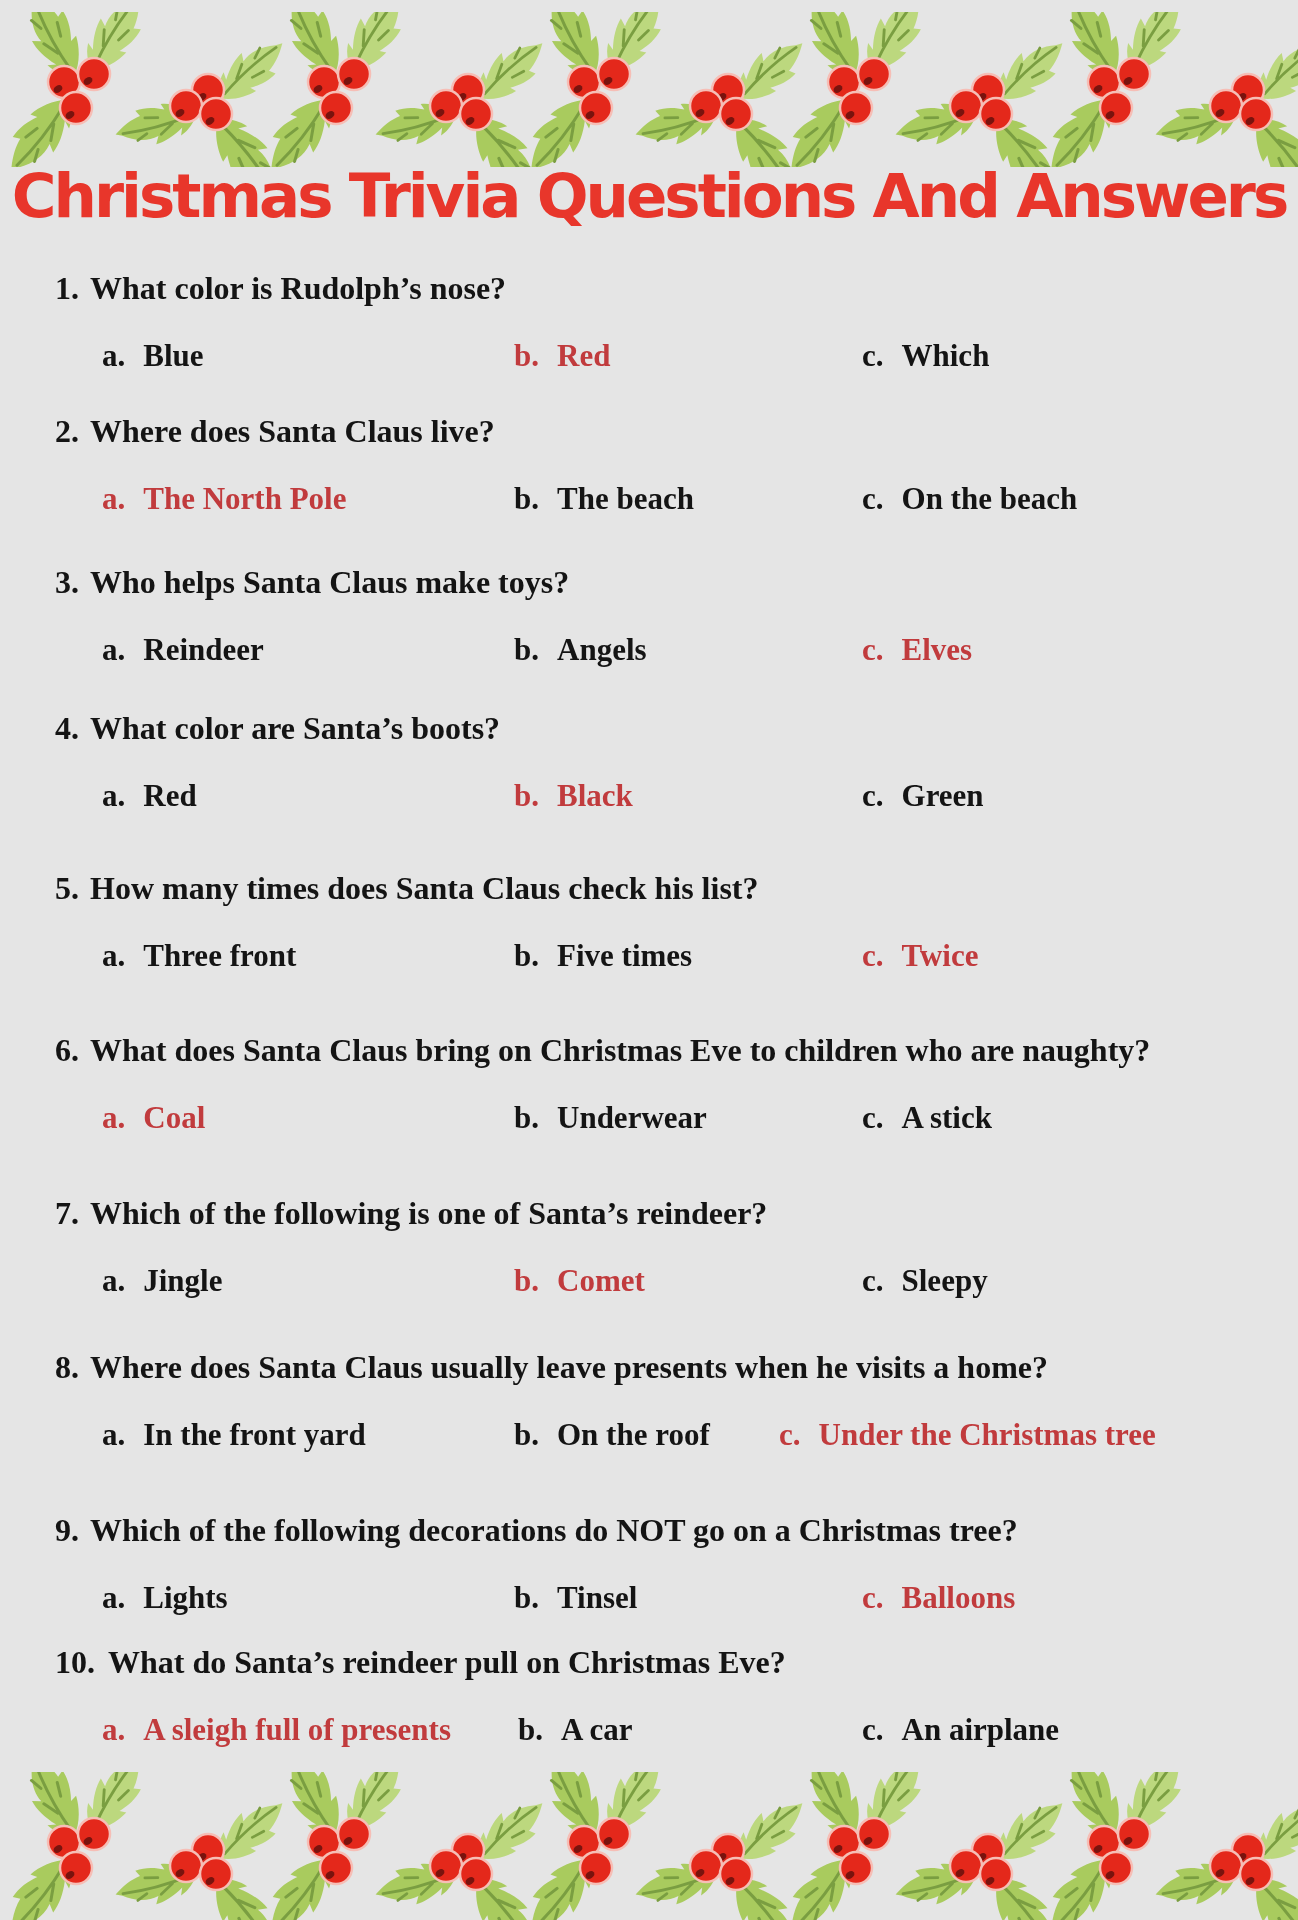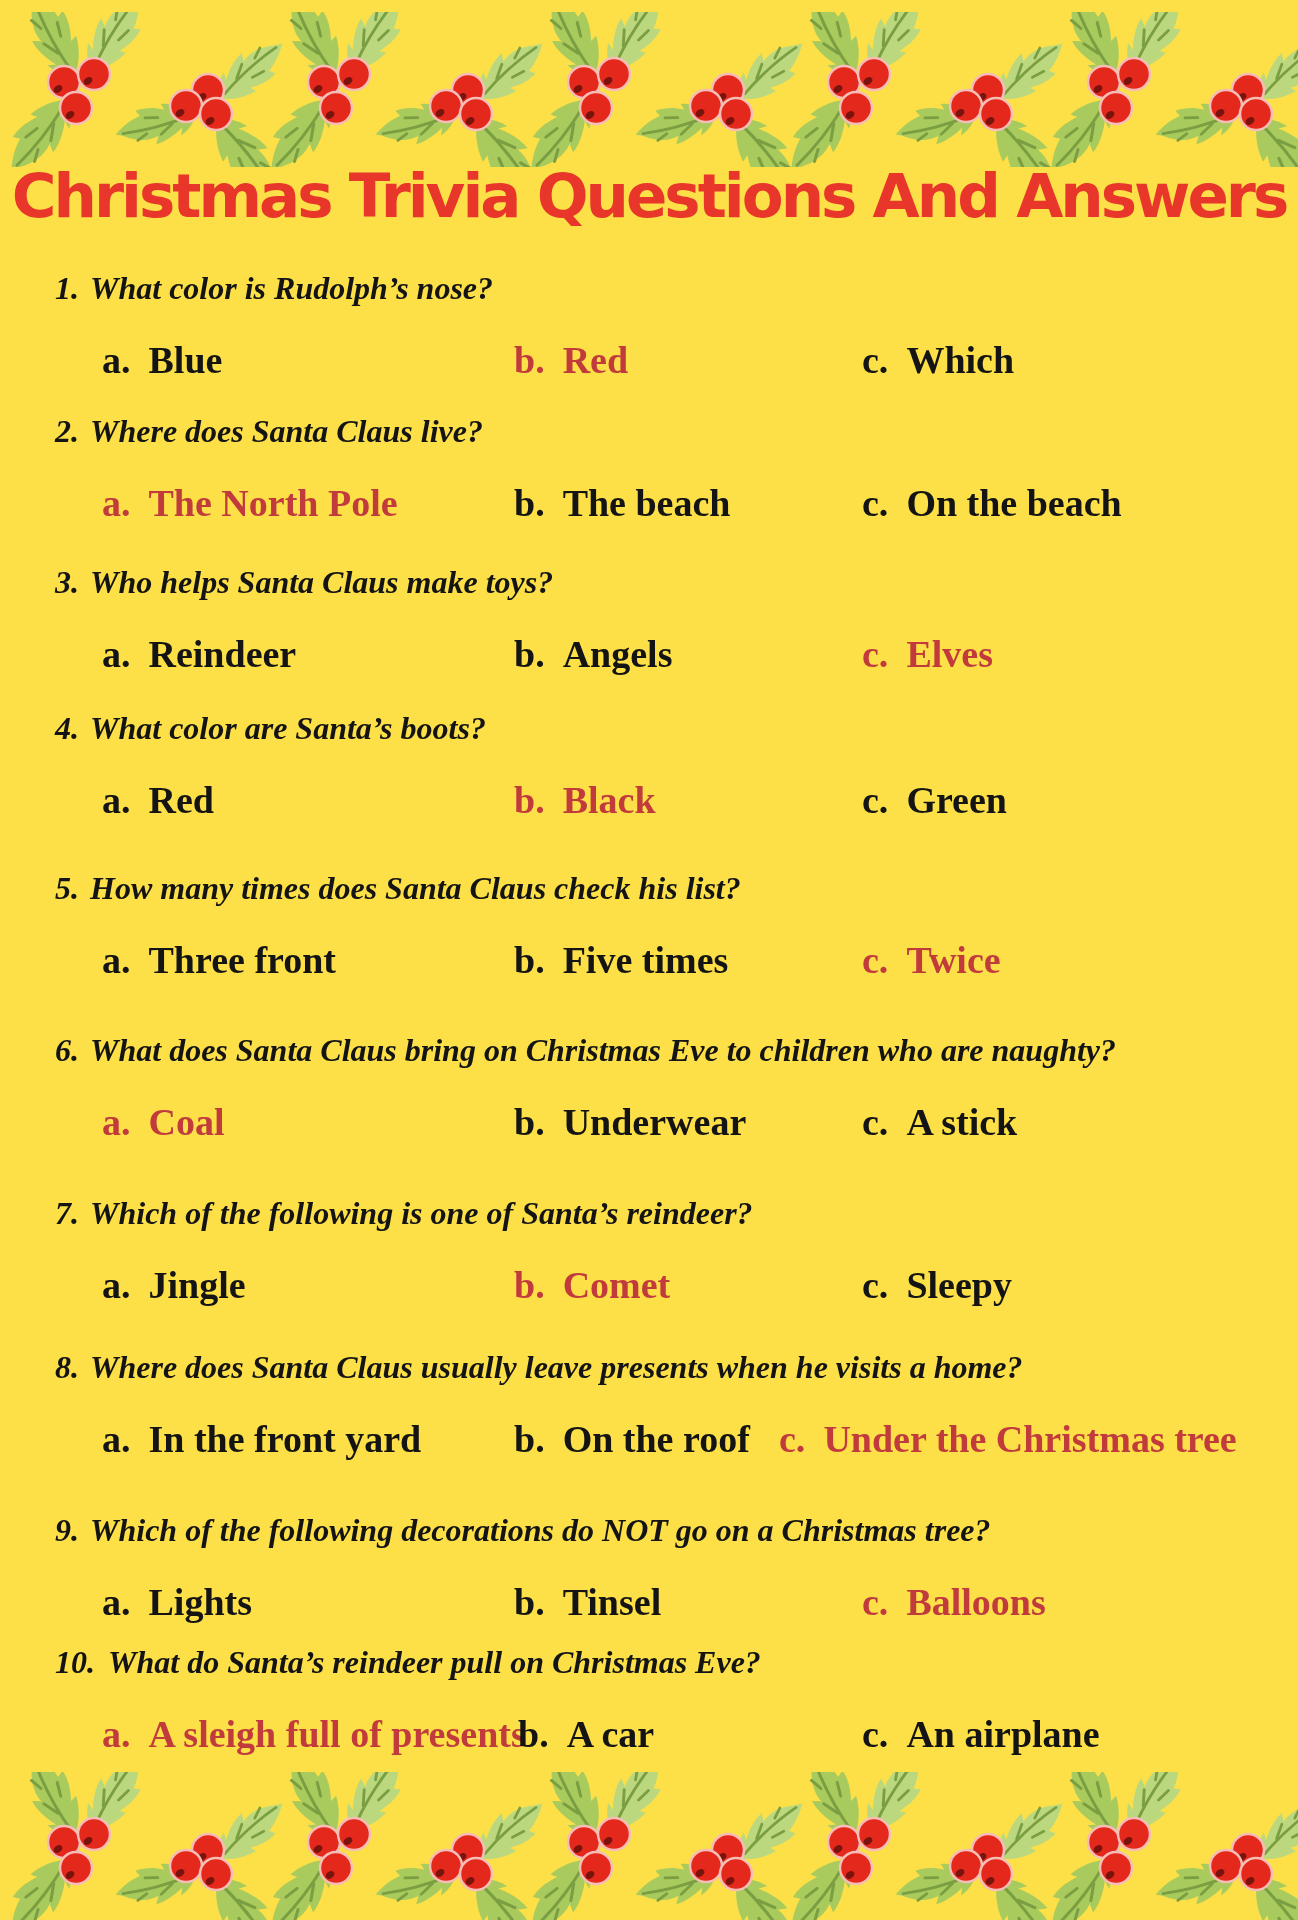--- a/index.html
+++ b/index.html
@@ -1,32 +1,32 @@
 <!DOCTYPE html>
 <html style="--title-red: #e8362b; --answer-red: #c13b3d; --text-black: #141414; --holly-green: #a9cb5e; --holly-green-light: #bcd87e; --berry-red: #e4281b;"><head>
 <meta charset="utf-8">
 <style>
   html,body{margin:0;padding:0;background:#ffffff;}
   .page{
-    position:relative;width:1298px;height:1920px;background:#fde047;overflow:hidden;
+    position:relative;width:1298px;height:1920px;background:#e5e5e5;overflow:hidden;
     font-family:"Liberation Serif",serif;color:var(--text-black,#141414);
   }
   .garland{position:absolute;left:0;display:block;}
   .garland.top{top:12px;}
   .garland.bottom{top:1772px;}
   .title{
     position:absolute;top:160px;left:0;width:100%;text-align:center;
     font-family:"DejaVu Sans",sans-serif;font-weight:bold;font-size:61px;
     letter-spacing:-3px;color:var(--title-red,#e8362b);white-space:nowrap;
   }
   .q-block{position:absolute;left:0;width:100%;}
-  .q-line{position:absolute;left:55px;top:0;font-size:32px;font-weight:bold;white-space:nowrap;font-style:italic;}
+  .q-line{position:absolute;left:55px;top:0;font-size:32px;font-weight:bold;white-space:nowrap;}
   .q-num{margin-right:11px;}
   .q10 .q-num{margin-right:13px;}
-  .opt{position:absolute;top:68px;font-size:38px;font-weight:bold;white-space:nowrap;}
+  .opt{position:absolute;top:68px;font-size:31px;font-weight:bold;white-space:nowrap;}
   .col-a{left:102px;}
   .col-b{left:514px;}
   .col-c{left:862px;}
   .q8 .col-c{left:779px;}
   .q10 .col-b{left:518px;}
   .opt-letter{margin-right:18px;}
   .correct{color:var(--answer-red,#c13b3d);}
   .vein{stroke:#7a9e41;stroke-width:2.6;fill:none;stroke-linecap:round;}
 </style>
 </head>

